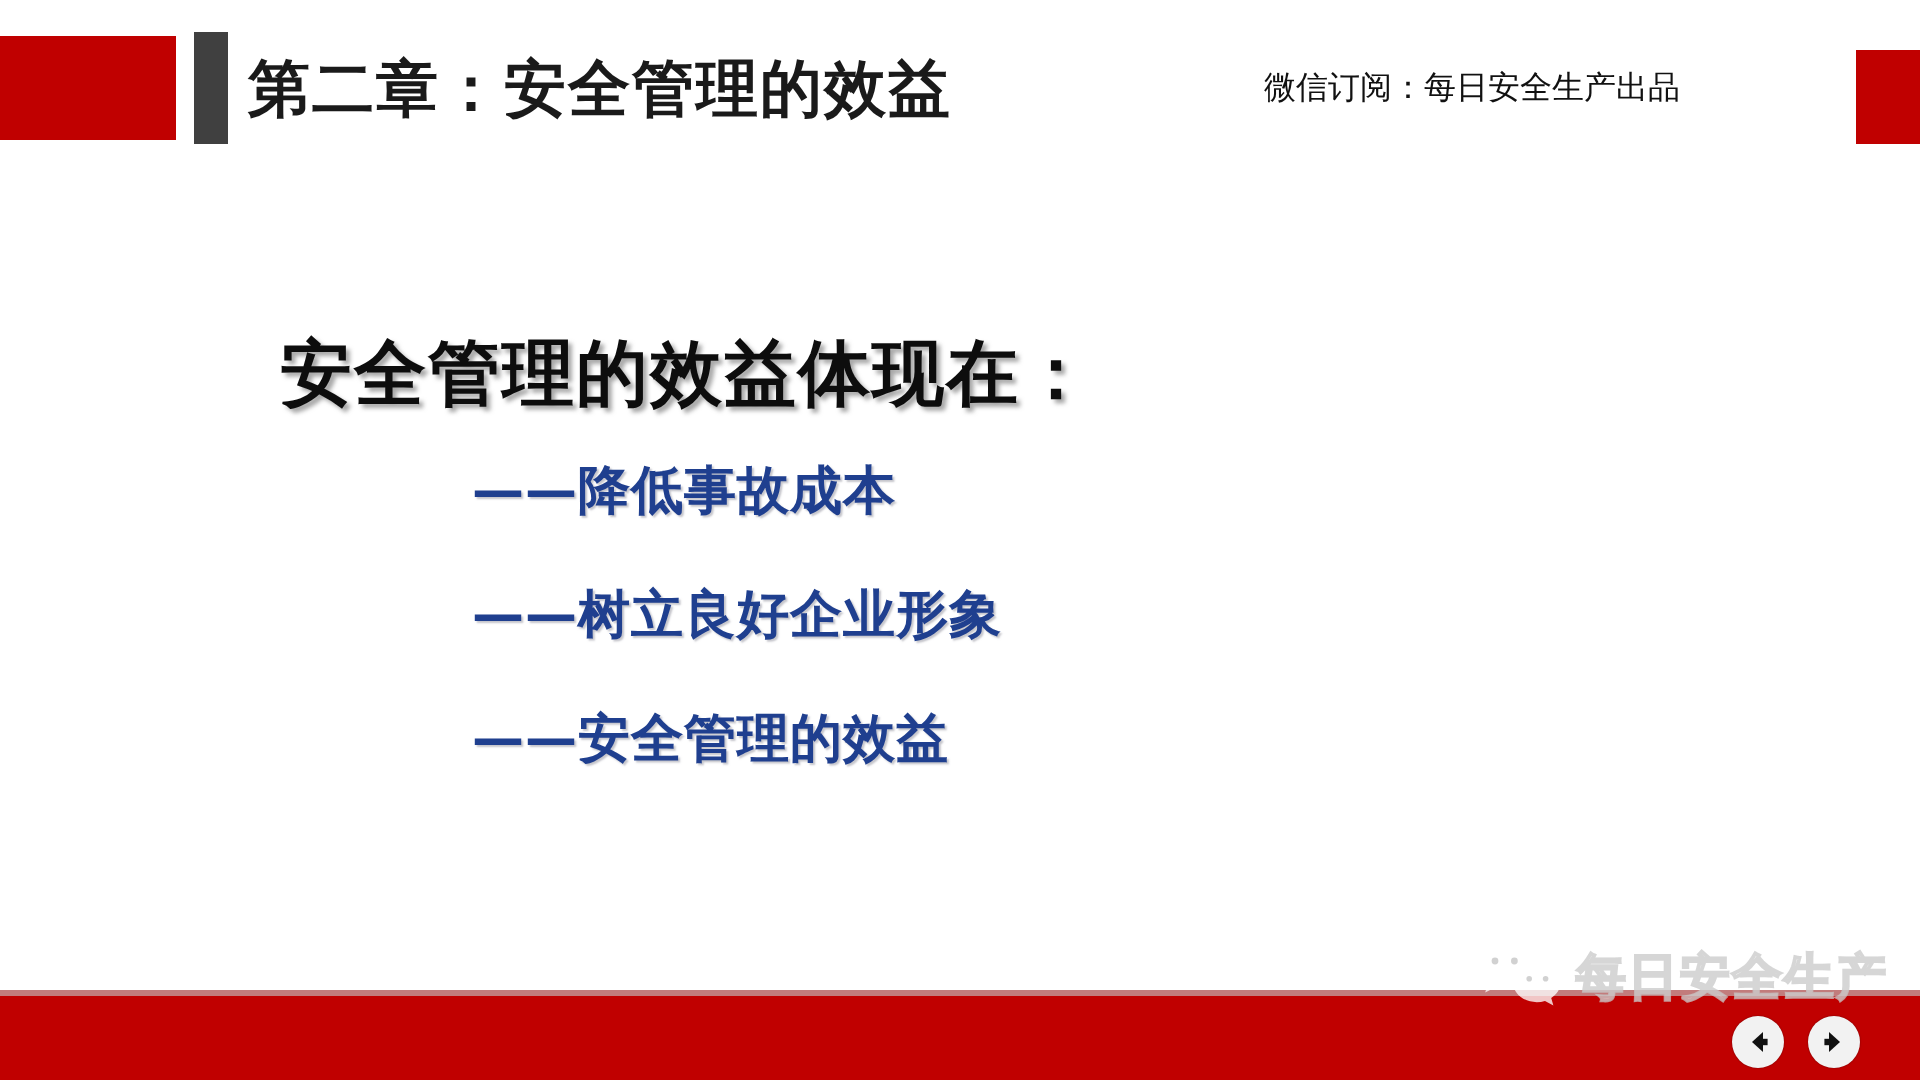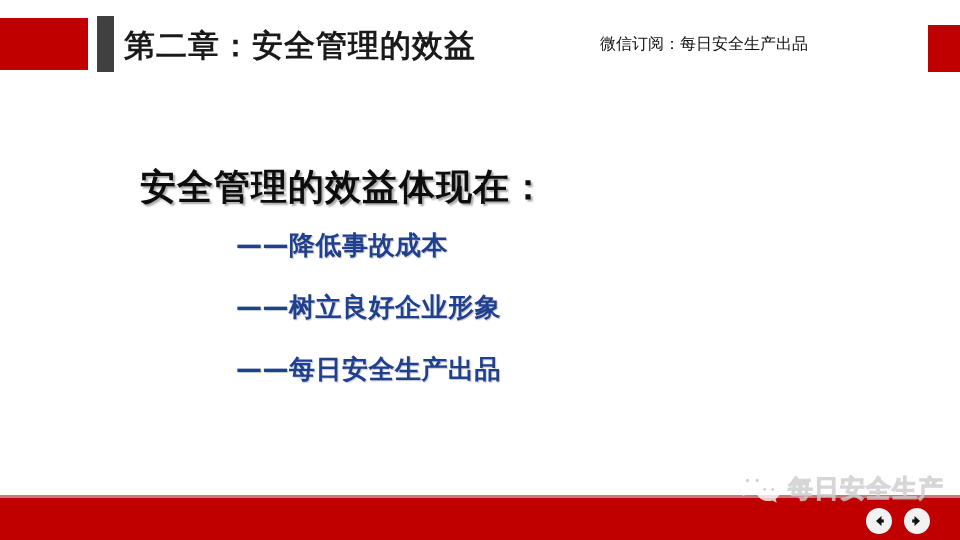--- a/index.html
+++ b/index.html
@@ -49,21 +49,21 @@
     font-size: 31px;
     font-weight: bold;
     color: #1a1a1a;
     letter-spacing: 1px;
     white-space: nowrap;
     line-height: 42px;
   }
 
   .brand-note {
     position: absolute;
-    left: 600px;
+    left: 632px;
     top: 33px;
     font-size: 16px;
     color: #111111;
     white-space: nowrap;
     line-height: 22px;
   }
 
   
   .body-heading {
     position: absolute;
@@ -168,21 +168,21 @@
 
   <div class="slide-title">第二章：安全管理的效益</div>
 
   <div class="brand-note">微信订阅：每日安全生产出品</div>
 
   <div class="body-heading">安全管理的效益体现在：</div>
 
   <ul class="bullet-list">
     <li class="bullet-item">——降低事故成本</li>
     <li class="bullet-item">——树立良好企业形象</li>
-    <li class="bullet-item">——每日安全生产出品</li>
+    <li class="bullet-item">——安全管理的效益</li>
   </ul>
 
   <div class="footer-band-top-edge"></div>
   <div class="footer-band"></div>
 
   <div class="watermark">
     <span class="wechat-icon">
       <svg width="44" height="36" viewBox="0 0 44 36" aria-hidden="true">
         <path d="M15.5 2C7.8 2 1.8 7 1.8 13.2c0 3.5 2 6.6 5.1 8.7l-1.3 4.3 4.9-2.5c1.6.4 3.3.7 5 .7.5 0 1 0 1.5-.1-.3-1-.5-2-.5-3.1 0-6.3 6.2-11.4 13.9-11.4.5 0 1 0 1.5.1C30.5 5.6 23.7 2 15.5 2z" fill="rgba(255,255,255,0.93)"></path>
         <circle cx="10.5" cy="10.5" r="1.7" fill="#C8C8C8"></circle>

